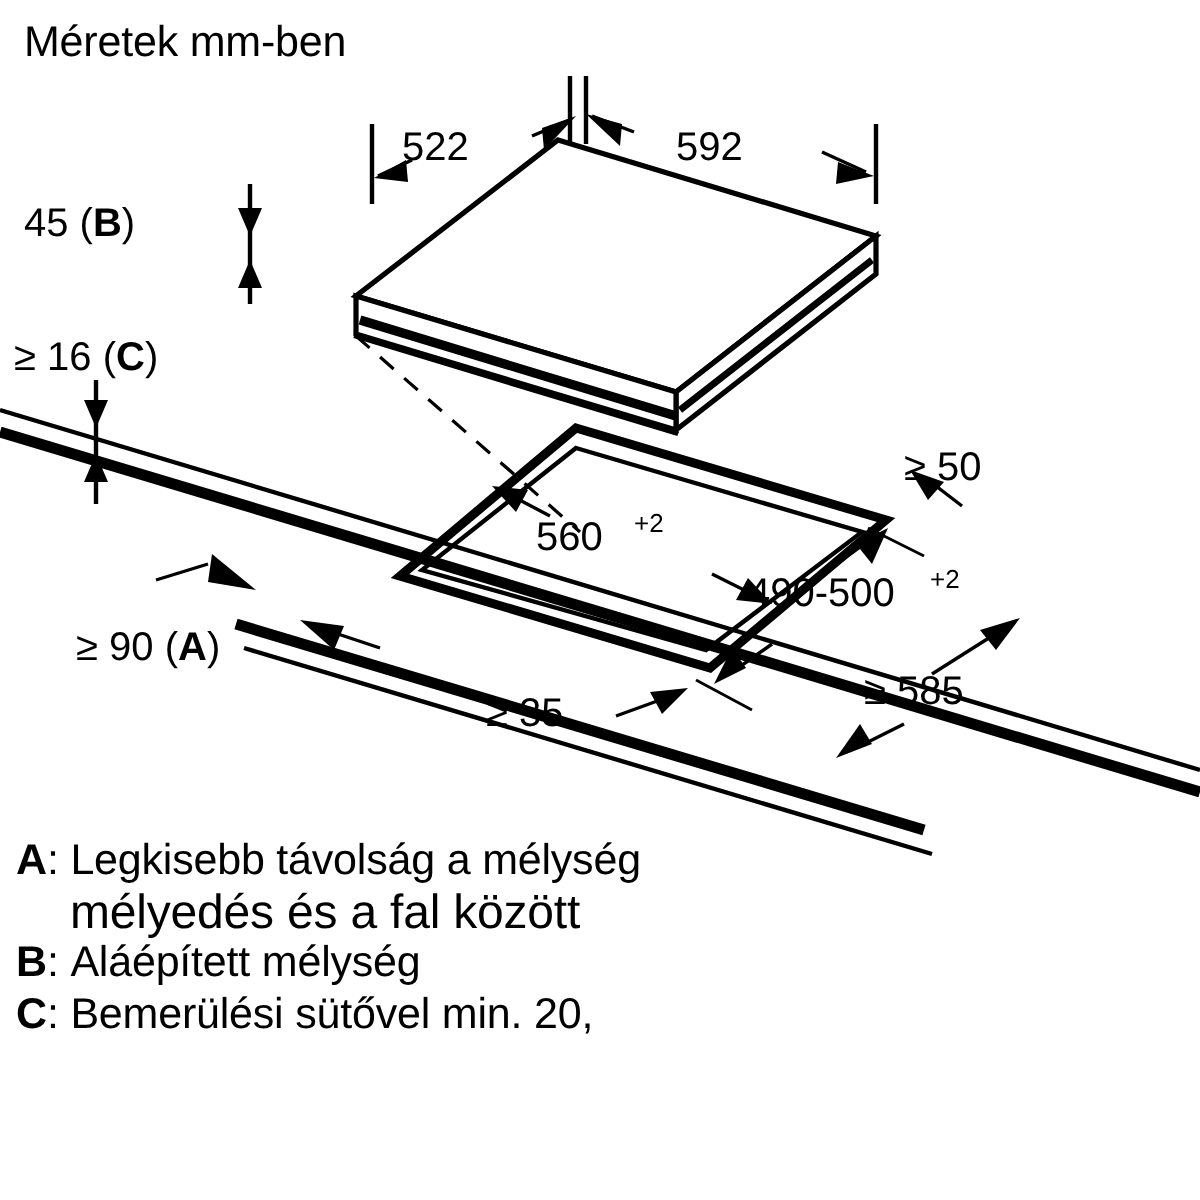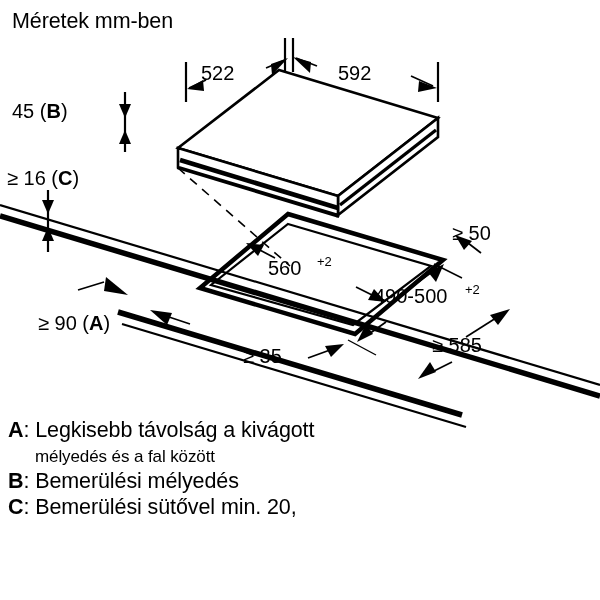--- a/index.html
+++ b/index.html
@@ -50,21 +50,21 @@
   .legend-colon {
     flex: 0 0 auto;
     white-space: pre;
   }
   .legend-text {
     flex: 1 1 auto;
     white-space: pre-wrap;
   }
   .legend-cont {
     padding-left: 27px;
-    font-size: 17px;
+    font-size: 24px;
     line-height: 25.5px;
     letter-spacing: -0.1px;
     white-space: pre;
   }
   .title {
     position: absolute;
     left: 12px;
     top: 8px;
     font-size: 21.5px;
     line-height: 26px;
@@ -222,28 +222,28 @@
       <text class="dim" x="432" y="352">≥ 585</text>
     </g>
 
   </svg>
 
   <div class="legend">
 
     <div class="legend-row">
       <span class="legend-key">A</span>
       <span class="legend-colon">: </span>
-      <span class="legend-text">Legkisebb távolság a kivágott</span>
+      <span class="legend-text">Legkisebb távolság a mélység</span>
     </div>
     <div class="legend-cont">mélyedés és a fal között</div>
 
     <div class="legend-row">
       <span class="legend-key">B</span>
       <span class="legend-colon">: </span>
-      <span class="legend-text">Bemerülési mélyedés</span>
+      <span class="legend-text">Aláépített mélység</span>
     </div>
 
     <div class="legend-row">
       <span class="legend-key">C</span>
       <span class="legend-colon">: </span>
       <span class="legend-text">Bemerülési sütővel min. 20,</span>
     </div>
 
   </div>
 

